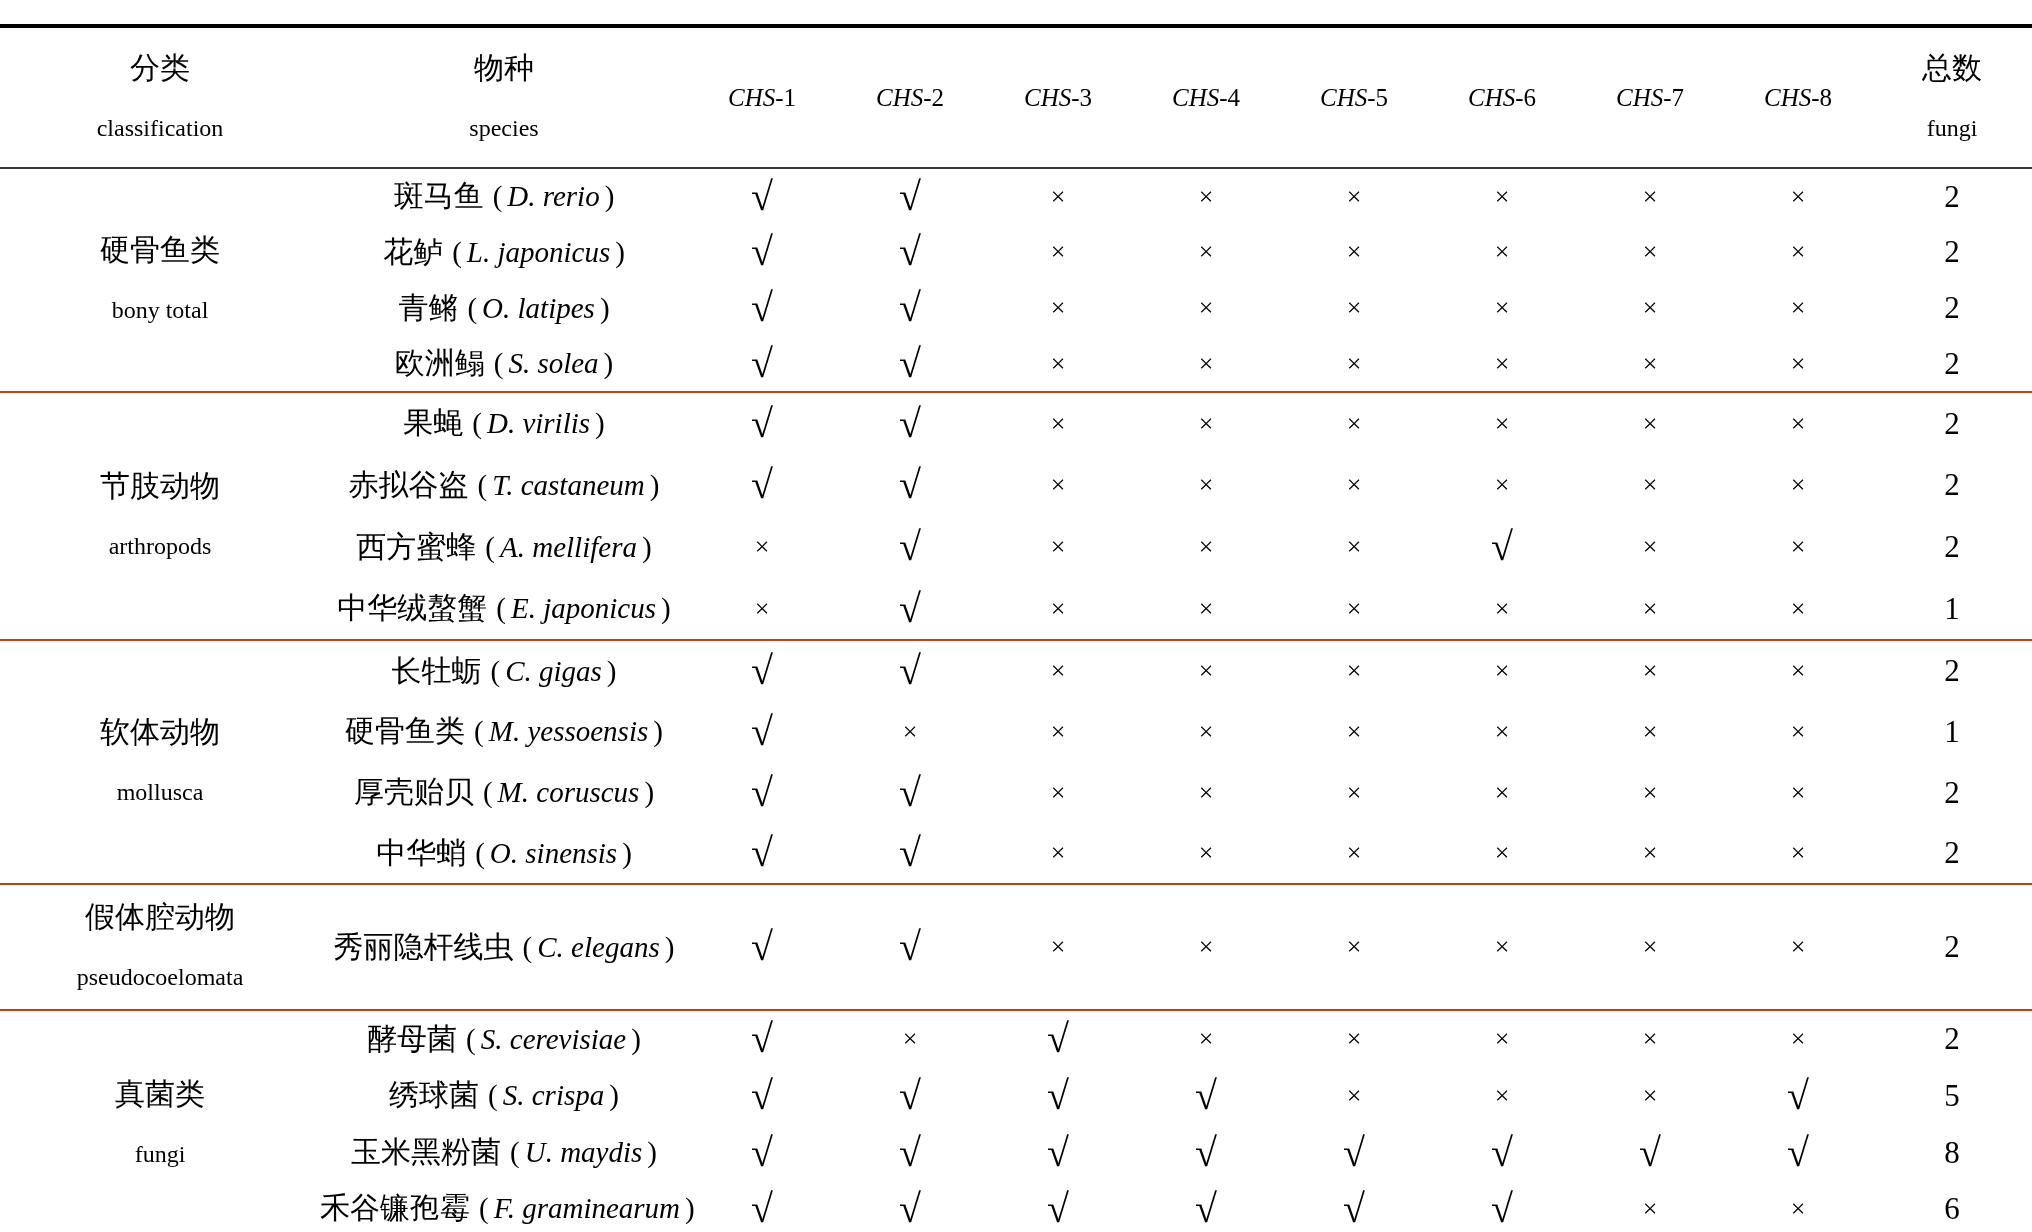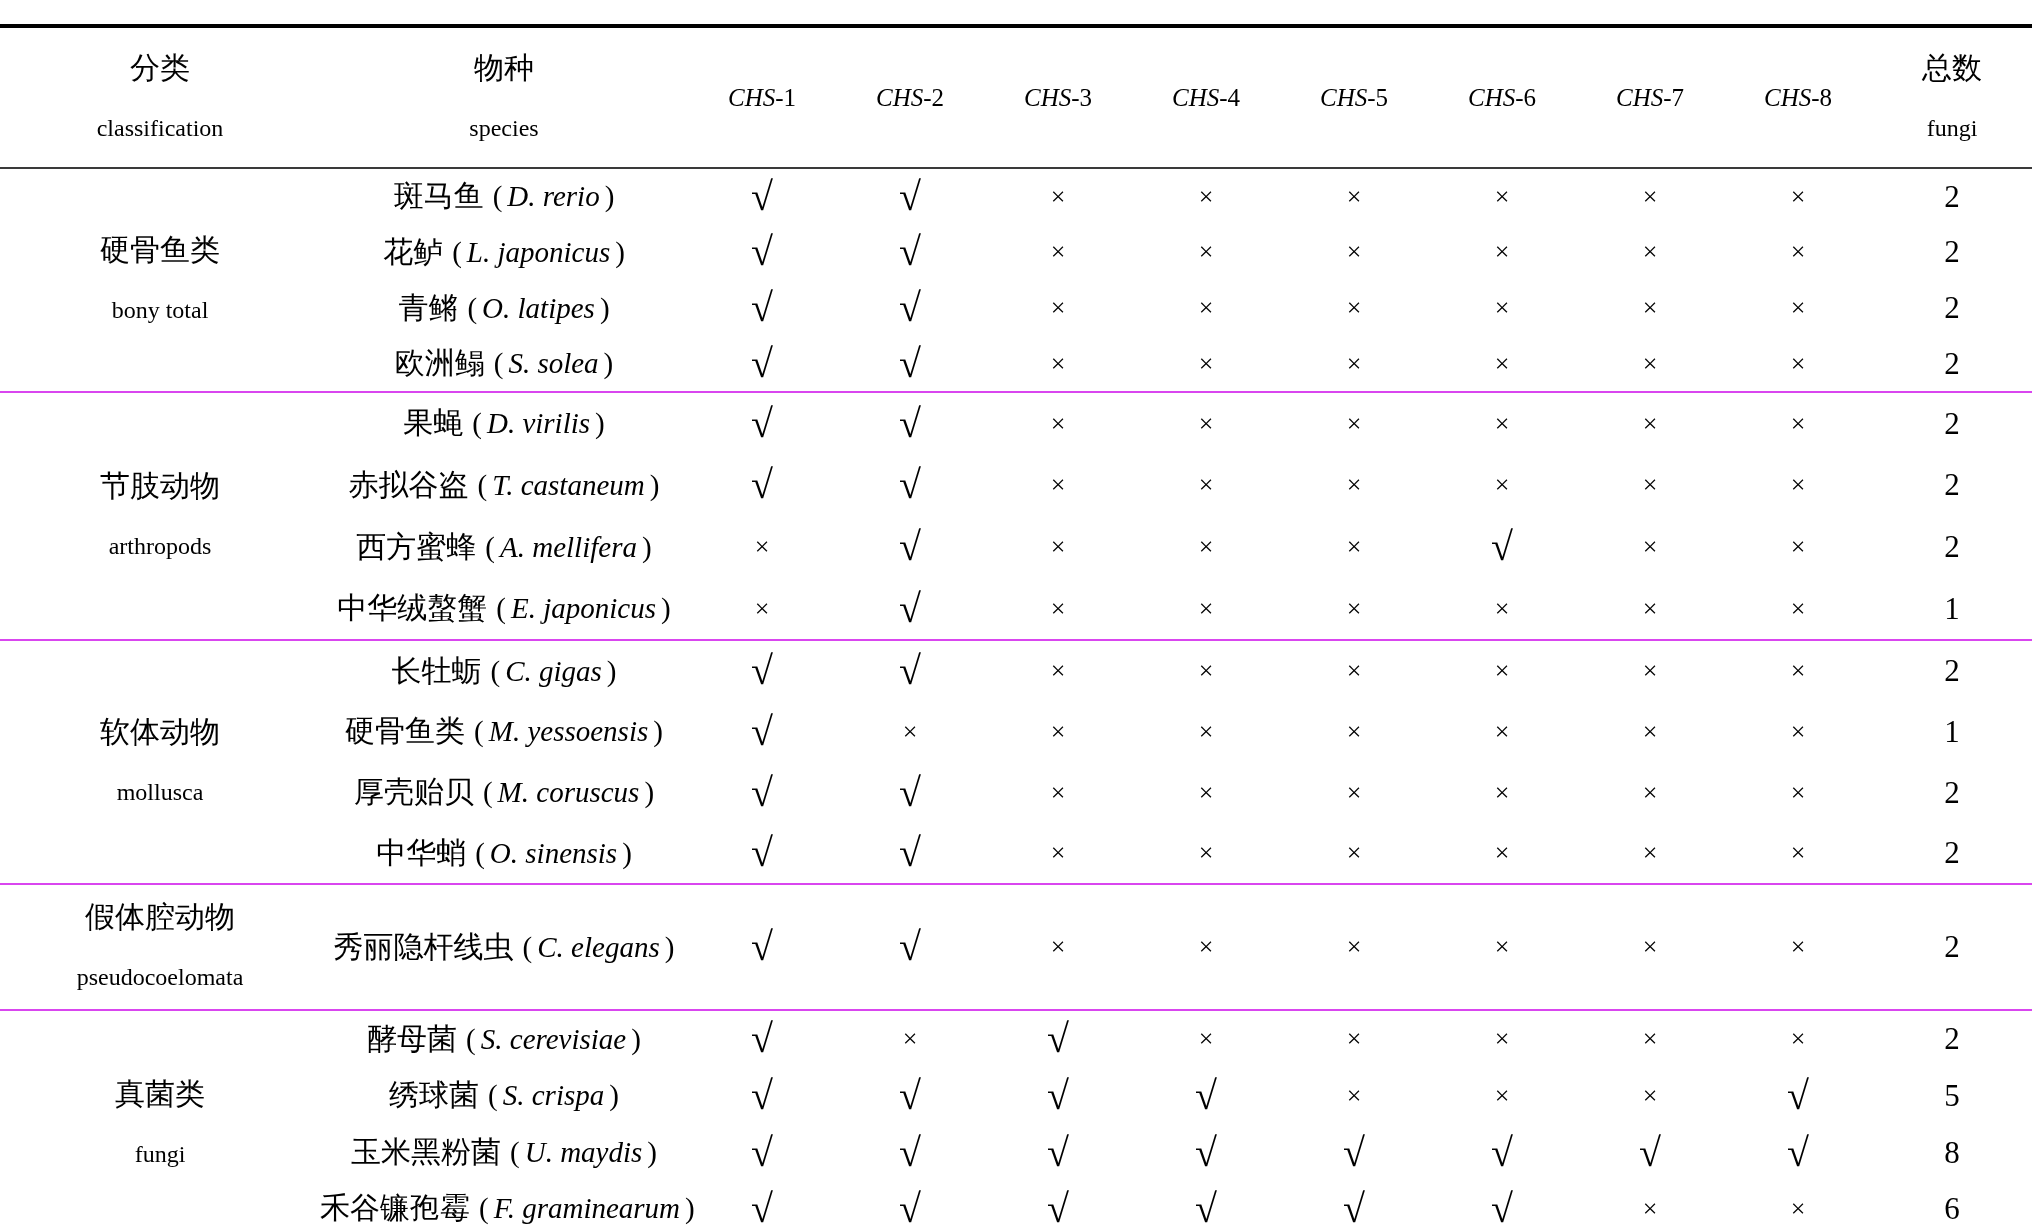--- a/index.html
+++ b/index.html
@@ -36,21 +36,21 @@
   .cn { font-size: 30px; }
   .en { font-size: 24px; }
   .chs-label { font-size: 25px; }
   .chs-label i { font-style: italic; }
 
   tbody td {
     text-align: center;
     vertical-align: middle;
     padding: 0;
   }
-  tbody tr.group-start td { border-top: 2px solid #d946ef; }
+  tbody tr.group-start td { border-top: 2px solid #c2410c; }
 
   tr.g0 { height: 56px; }
   tr.g1 { height: 62px; }
   tr.g2 { height: 61px; }
   tr.g3 { height: 126px; }
   tr.g4 { height: 57px; }
 
   .classification-cell .class-line { line-height: 60px; }
 
   .species-cell { font-size: 30px; white-space: nowrap; }

